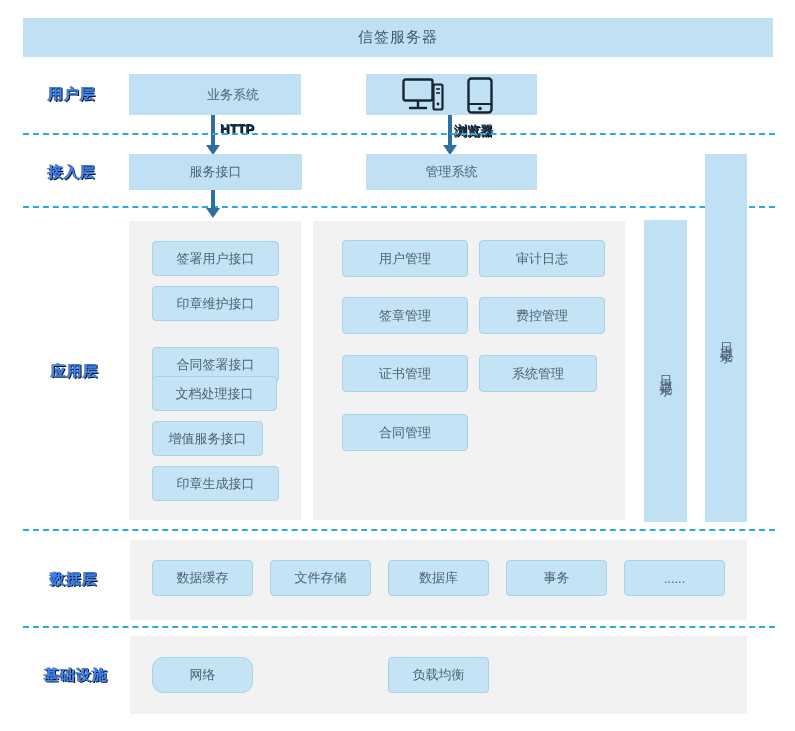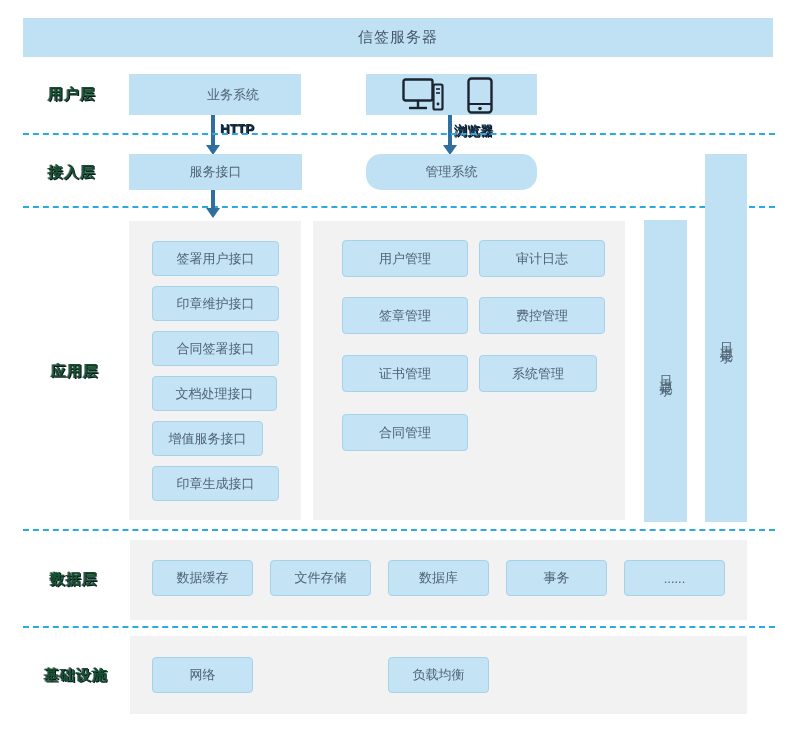--- a/index.html
+++ b/index.html
@@ -14,21 +14,21 @@
   .blk{background:#c0e1f3;color:#4e6374;font-size:13px;}
   
   .rbox{background:#c4e3f5;border:1px solid #a6d2ea;border-radius:4px;color:#4e6374;font-size:13px;}
   
   .gray{background:#f2f2f3;}
 
   
   .dash{border-top:2px dashed #29abe2;height:0;}
 
   
-  .lbl{color:#14532d;font-weight:bold;font-size:15px;
+  .lbl{color:#3b82f6;font-weight:bold;font-size:15px;
        text-shadow:1px 1px 0 #0a1624, -1px 0 0 rgba(10,22,36,.55);
        letter-spacing:1px;white-space:nowrap;} 
   .conn-lbl{color:#143049;font-weight:bold;font-size:13px;
        text-shadow:1px 1px 0 #0a1624;white-space:nowrap;}
 
   
   .aline{width:4px;background:#2e6f9f;}
   .ahead{width:0;height:0;border-left:7px solid transparent;border-right:7px solid transparent;border-top:10px solid #2e6f9f;}
 
   
@@ -83,31 +83,31 @@
   <div class="abs aline" style="left:448px;top:115px;height:31px;"></div>
   <div class="abs ahead" style="left:443px;top:145px;"></div>
   <div class="abs conn-lbl" style="left:454px;top:122px;">浏览器</div>
 
   <div class="abs dash" style="left:23px;top:133px;width:752px;"></div>
   <div class="abs dash" style="left:23px;top:206px;width:752px;"></div>
   <div class="abs dash" style="left:23px;top:529px;width:752px;"></div>
   <div class="abs dash" style="left:23px;top:626px;width:752px;"></div>
 
   <div class="abs blk flexc" style="left:129px;top:154px;width:173px;height:36px;">服务接口</div>
-  <div class="abs blk flexc" style="left:366px;top:154px;width:171px;height:36px;border-radius:15px;">管理系统</div>
+  <div class="abs blk flexc" style="left:366px;top:154px;width:171px;height:36px;">管理系统</div>
 
   <div class="abs aline" style="left:211px;top:190px;height:19px;"></div>
   <div class="abs ahead" style="left:206px;top:208px;"></div>
 
   <div class="abs gray" style="left:129px;top:221px;width:172px;height:299px;"></div>
   <div class="abs gray" style="left:313px;top:221px;width:312px;height:299px;"></div>
 
   <div class="abs rbox flexc" style="left:152px;top:241px;width:127px;height:35px;">签署用户接口</div>
   <div class="abs rbox flexc" style="left:152px;top:286px;width:127px;height:35px;">印章维护接口</div>
-  <div class="abs rbox flexc" style="left:152px;top:331px;width:127px;height:35px;text-align:right;">合同签署接口</div>
+  <div class="abs rbox flexc" style="left:152px;top:347px;width:127px;height:35px;text-align:right;">合同签署接口</div>
   <div class="abs rbox flexc" style="left:152px;top:376px;width:125px;height:35px;">文档处理接口</div>
   <div class="abs rbox flexc" style="left:152px;top:421px;width:111px;height:35px;">增值服务接口</div>
   <div class="abs rbox flexc" style="left:152px;top:466px;width:127px;height:35px;">印章生成接口</div>
 
   <div class="abs rbox flexc" style="left:342px;top:240px;width:126px;height:37px;">用户管理</div>
   <div class="abs rbox flexc" style="left:479px;top:240px;width:126px;height:37px;">审计日志</div>
   <div class="abs rbox flexc" style="left:342px;top:297px;width:126px;height:37px;">签章管理</div>
   <div class="abs rbox flexc" style="left:479px;top:297px;width:126px;height:37px;">费控管理</div>
   <div class="abs rbox flexc" style="left:342px;top:355px;width:126px;height:37px;">证书管理</div>
   <div class="abs rbox flexc" style="left:479px;top:355px;width:118px;height:37px;">系统管理</div>
@@ -121,16 +121,16 @@
   </div>
 
   <div class="abs gray" style="left:130px;top:540px;width:617px;height:80px;"></div>
   <div class="abs rbox flexc" style="left:152px;top:560px;width:101px;height:36px;">数据缓存</div>
   <div class="abs rbox flexc" style="left:270px;top:560px;width:101px;height:36px;">文件存储</div>
   <div class="abs rbox flexc" style="left:388px;top:560px;width:101px;height:36px;text-align:right;">数据库</div>
   <div class="abs rbox flexc" style="left:506px;top:560px;width:101px;height:36px;">事务</div>
   <div class="abs rbox flexc" style="left:624px;top:560px;width:101px;height:36px;">......</div>
 
   <div class="abs gray" style="left:130px;top:636px;width:617px;height:78px;"></div>
-  <div class="abs rbox flexc" style="left:152px;top:657px;width:101px;height:36px;">网络</div>
+  <div class="abs rbox flexc" style="left:152px;top:657px;width:101px;height:36px;border-radius:11px;">网络</div>
   <div class="abs rbox flexc" style="left:388px;top:657px;width:101px;height:36px;">负载均衡</div>
 
 </div>
 
 </body></html>

